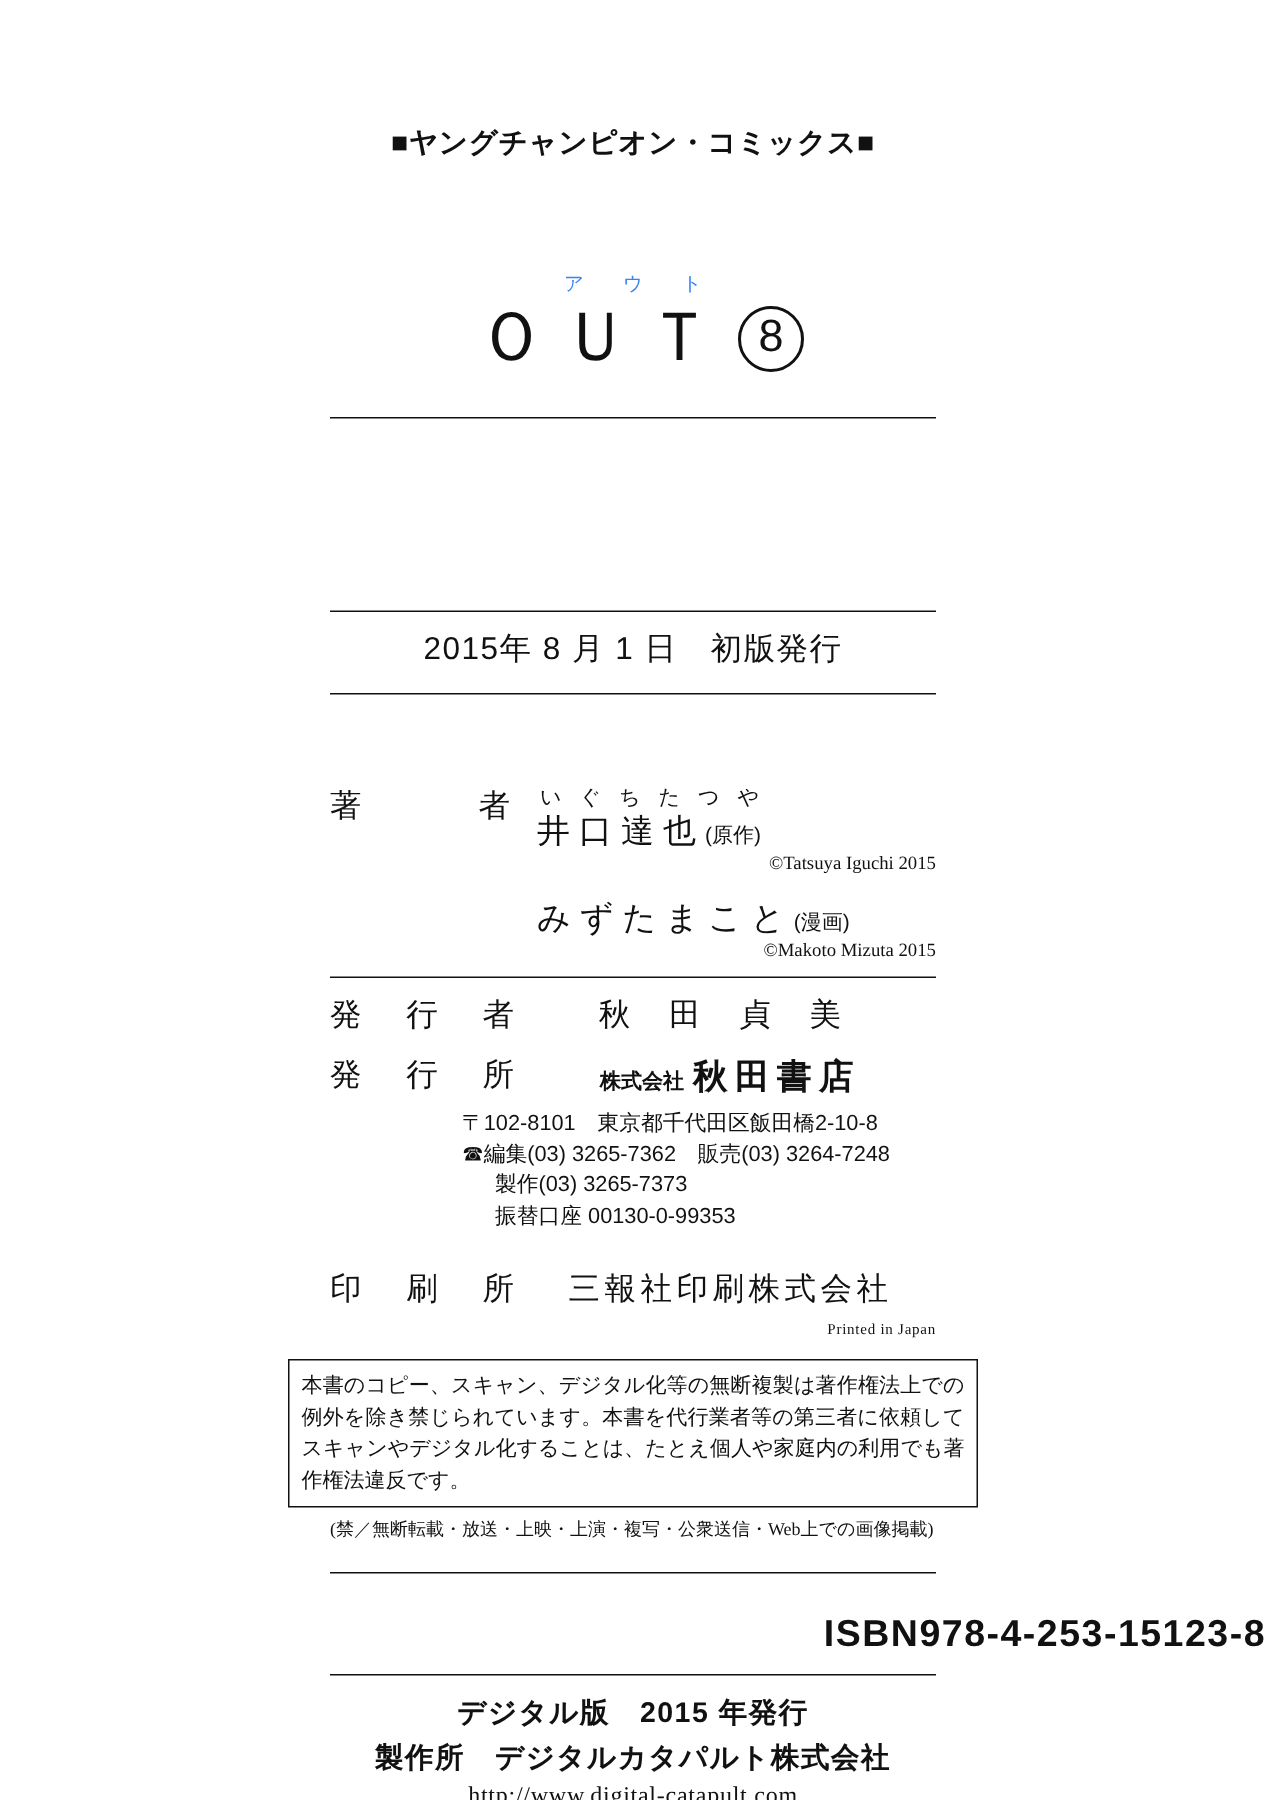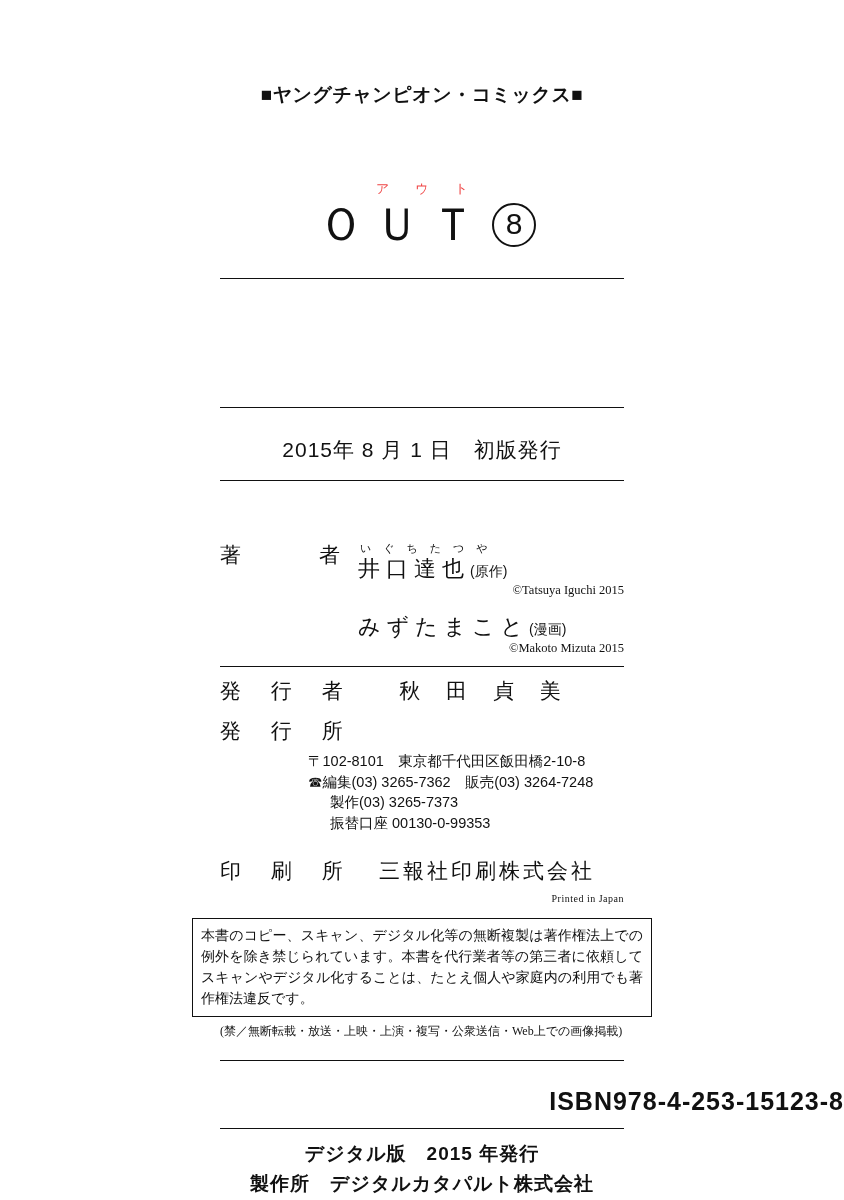--- a/index.html
+++ b/index.html
@@ -37,21 +37,21 @@
     margin-top: 72px;
     text-align: center;
     position: relative;
   }
   .title-ruby {
     font-family: "Liberation Sans", sans-serif;
     font-size: 13px;
     letter-spacing: 26px;
     padding-left: 26px;
     margin-bottom: -4px;
-    color: #ef4444;
+    color: #3b82f6;
   }
   .title-main {
     font-family: "Liberation Sans", sans-serif;
     font-size: 46px;
     font-weight: normal;
     letter-spacing: 10px;
     padding-left: 10px;
     display: inline-block;
   }
   .title-main .vol {
@@ -88,21 +88,21 @@
   }
   .rule-thin {
     width: 404px;
   }
 
   .date-line {
     text-align: center;
     font-family: "Liberation Sans", sans-serif;
     font-size: 21px;
     letter-spacing: 1px;
-    margin-top: 28px;
+    margin-top: 10px;
   }
 
   
   .colophon {
     width: 404px;
     margin: 0 auto;
     margin-top: 60px;
     position: relative;
   }
   .row {
@@ -123,21 +123,21 @@
     font-family: "Liberation Sans", sans-serif;
     font-size: 21px;
   }
 
   .author-block {
     text-align: left;
     padding-left: 8px;
   }
   .ruby-small {
     font-family: Liberation Serif, serif;
-    font-size: 11px;
+    font-size: 14px;
     letter-spacing: 12px;
     margin-bottom: -2px;
     padding-left: 2px;
   }
   .author-name {
     font-family: "Liberation Sans", sans-serif;
     font-size: 22px;
     letter-spacing: 6px;
   }
   .author-name .paren {
@@ -305,20 +305,26 @@
 
     <div class="rule rule-thin" style="margin-top:10px;"></div>
 
     <div class="row row-publisher" style="margin-top:10px;">
       <div class="row-label">発 行 者</div>
       <div class="row-value">秋 田 貞 美</div>
     </div>
 
     <div class="row row-house" style="margin-top:12px;">
       <div class="row-label">発 行 所</div>
+      <div class="row-value">
+        <div class="house-name">
+          <span class="small">株式会社</span>
+          <span class="big">秋田書店</span>
+        </div>
+      </div>
     </div>
 
     <div class="address-block">
       <div class="indent1">〒102-8101　東京都千代田区飯田橋2-10-8</div>
       <div class="indent1">☎編集(03) 3265-7362　販売(03) 3264-7248</div>
       <div class="indent2">製作(03) 3265-7373</div>
       <div class="indent2">振替口座  00130-0-99353</div>
     </div>
 
     <div class="row row-printer">

